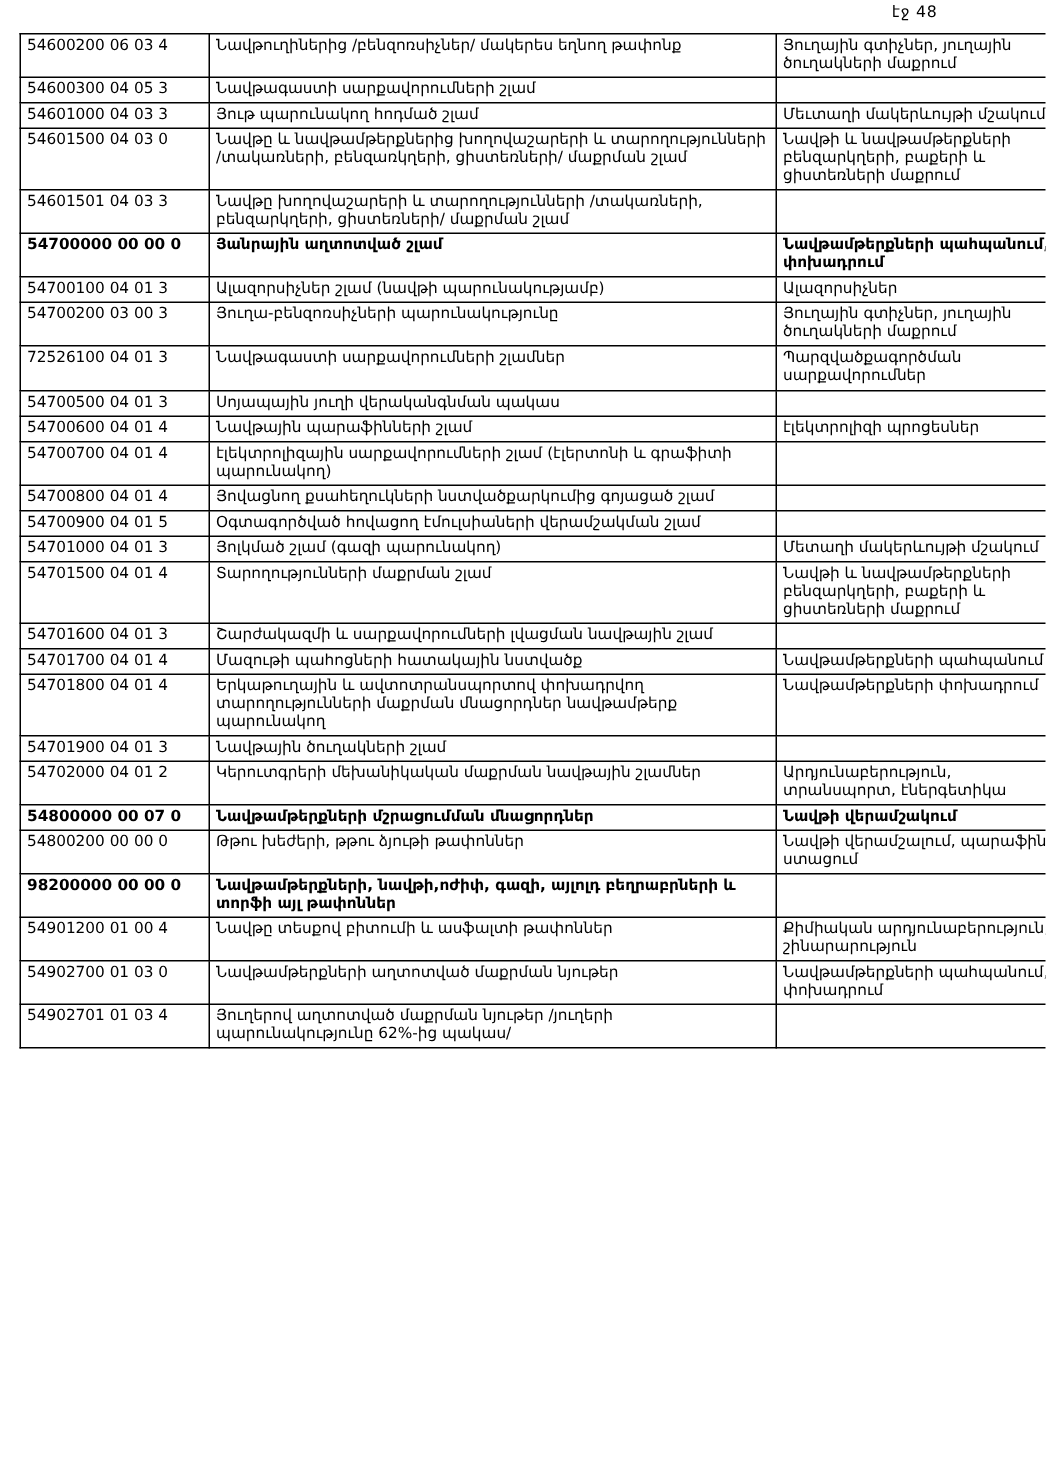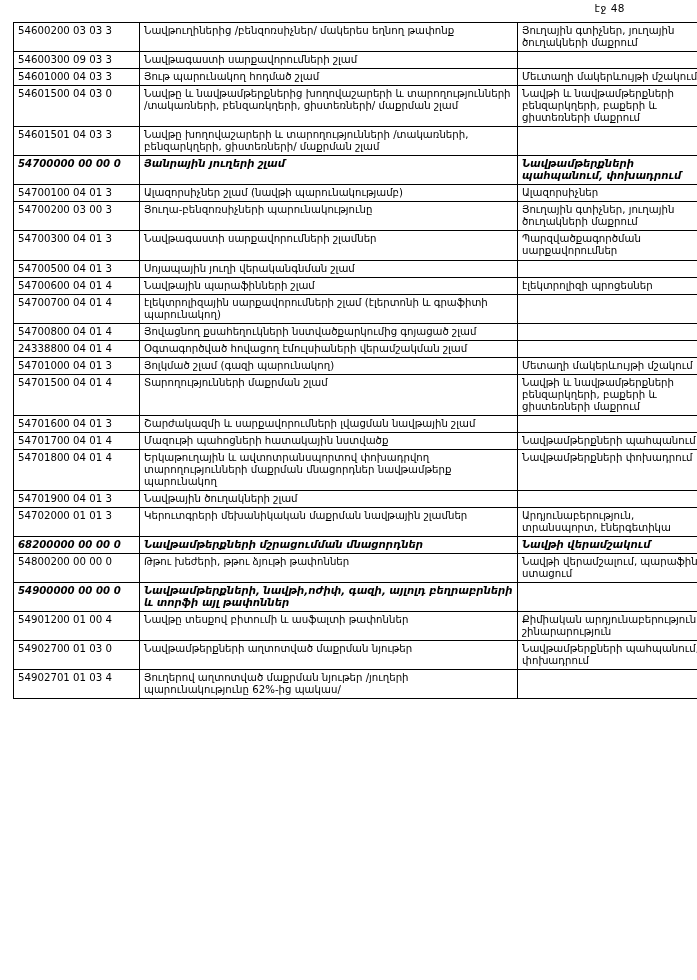--- a/index.html
+++ b/index.html
@@ -45,100 +45,99 @@
     vertical-align: top;
     font-size: 10.2px;
     word-wrap: break-word;
     overflow-wrap: break-word;
     hyphens: none;
   }
   td.c-code { width: 118px; }
   td.c-name { width: 370px; }
   td.c-dept { width: 184px; }
   tr.italic td {
-    font-style: italic;
     font-weight: bold;
   }
 </style>
 </head>
 <body>
 
 <div class="page">
 
   <div class="page-header">էջ 48</div>
 
   <table class="doc-table">
     <tbody>
         <tr>
-          <td class="c-code">54600200 03 03 3</td>
+          <td class="c-code">54600200 06 03 4</td>
           <td class="c-name">Նավթուղիներից /բենզոռսիչներ/ մակերես եղնող թափոնք</td>
           <td class="c-dept">Յուղային գտիչներ, յուղային ծուղակների մաքրում</td>
         </tr>
         <tr>
-          <td class="c-code">54600300 09 03 3</td>
+          <td class="c-code">54600300 04 05 3</td>
           <td class="c-name">Նավթագաստի սարքավորումների շլամ</td>
           <td class="c-dept"></td>
         </tr>
         <tr>
           <td class="c-code">54601000 04 03 3</td>
           <td class="c-name">Յութ պարունակող հոդմած շլամ</td>
           <td class="c-dept">Մեւտաղի մակերևույթի մշակում</td>
         </tr>
         <tr>
           <td class="c-code">54601500 04 03 0</td>
           <td class="c-name">Նավթը և նավթամթերքներից խողովաշարերի և տարողությունների /տակառների, բենզառկղերի, ցիստեռների/ մաքրման շլամ</td>
           <td class="c-dept">Նավթի և նավթամթերքների բենզարկղերի, բաքերի և ցիստեռների մաքրում</td>
         </tr>
         <tr>
           <td class="c-code">54601501 04 03 3</td>
           <td class="c-name">Նավթը խողովաշարերի և տարողությունների /տակառների, բենզարկղերի, ցիստեռների/ մաքրման շլամ</td>
           <td class="c-dept"></td>
         </tr>
         <tr class="italic">
           <td class="c-code">54700000 00 00 0</td>
-          <td class="c-name">Յանրային յուղերի շլամ</td>
+          <td class="c-name">Յանրային աղտոտված շլամ</td>
           <td class="c-dept">Նավթամթերքների պահպանում, փոխադրում</td>
         </tr>
         <tr>
           <td class="c-code">54700100 04 01 3</td>
           <td class="c-name">Ալազորսիչներ շլամ (նավթի պարունակությամբ)</td>
           <td class="c-dept">Ալազորսիչներ</td>
         </tr>
         <tr>
           <td class="c-code">54700200 03 00 3</td>
           <td class="c-name">Յուղա-բենզոռսիչների պարունակությունը</td>
           <td class="c-dept">Յուղային գտիչներ, յուղային ծուղակների մաքրում</td>
         </tr>
         <tr>
-          <td class="c-code">54700300 04 01 3</td>
+          <td class="c-code">72526100 04 01 3</td>
           <td class="c-name">Նավթագաստի սարքավորումների շլամներ</td>
           <td class="c-dept">Պարզվածքագործման սարքավորումներ</td>
         </tr>
         <tr>
           <td class="c-code">54700500 04 01 3</td>
-          <td class="c-name">Սոյապային յուղի վերականգնման շլամ</td>
+          <td class="c-name">Սոյապային յուղի վերականգնման պակաս</td>
           <td class="c-dept"></td>
         </tr>
         <tr>
           <td class="c-code">54700600 04 01 4</td>
           <td class="c-name">Նավթային պարաֆինների շլամ</td>
           <td class="c-dept">էլեկտրոլիզի պրոցեսներ</td>
         </tr>
         <tr>
           <td class="c-code">54700700 04 01 4</td>
           <td class="c-name">էլեկտրոլիզային սարքավորումների շլամ (էլերտոնի և գրաֆիտի պարունակող)</td>
           <td class="c-dept"></td>
         </tr>
         <tr>
           <td class="c-code">54700800 04 01 4</td>
           <td class="c-name">Յովացնող  քսահեղուկների նստվածքարկումից գոյացած շլամ</td>
           <td class="c-dept"></td>
         </tr>
         <tr>
-          <td class="c-code">24338800 04 01 4</td>
+          <td class="c-code">54700900 04 01 5</td>
           <td class="c-name">Օգտագործված հովացող էմուլսիաների վերամշակման շլամ</td>
           <td class="c-dept"></td>
         </tr>
         <tr>
           <td class="c-code">54701000 04 01 3</td>
           <td class="c-name">Յոլկմած շլամ (գազի պարունակող)</td>
           <td class="c-dept">Մետաղի մակերևույթի մշակում</td>
         </tr>
         <tr>
           <td class="c-code">54701500 04 01 4</td>
@@ -159,36 +158,36 @@
           <td class="c-code">54701800 04 01 4</td>
           <td class="c-name">Երկաթուղային և ավտոտրանսպորտով փոխադրվող տարողությունների մաքրման մնացորդներ նավթամթերք պարունակող</td>
           <td class="c-dept">Նավթամթերքների փոխադրում</td>
         </tr>
         <tr>
           <td class="c-code">54701900 04 01 3</td>
           <td class="c-name">Նավթային  ծուղակների շլամ</td>
           <td class="c-dept"></td>
         </tr>
         <tr>
-          <td class="c-code">54702000 01 01 3</td>
+          <td class="c-code">54702000 04 01 2</td>
           <td class="c-name">Կերուտգրերի մեխանիկական մաքրման նավթային շլամներ</td>
           <td class="c-dept">Արդյունաբերություն, տրանսպորտ, էներգետիկա</td>
         </tr>
         <tr class="italic">
-          <td class="c-code">68200000 00 00 0</td>
+          <td class="c-code">54800000 00 07 0</td>
           <td class="c-name">Նավթամթերքների մշրացումման մնացորդներ</td>
           <td class="c-dept">Նավթի վերամշակում</td>
         </tr>
         <tr>
           <td class="c-code">54800200 00 00 0</td>
           <td class="c-name">Թթու խեժերի, թթու ձյութի թափոններ</td>
           <td class="c-dept">Նավթի վերամշալում, պարաֆինի ստացում</td>
         </tr>
         <tr class="italic">
-          <td class="c-code">54900000 00 00 0</td>
+          <td class="c-code">98200000 00 00 0</td>
           <td class="c-name">Նավթամթերքների, նավթի,ոժիփ, գազի, այլոլդ բեղրաբրների և տորֆի այլ թափոններ</td>
           <td class="c-dept"></td>
         </tr>
         <tr>
           <td class="c-code">54901200 01 00 4</td>
           <td class="c-name">Նավթը տեսքով բիտումի և ասֆալտի թափոններ</td>
           <td class="c-dept">Քիմիական արդյունաբերություն, շինարարություն</td>
         </tr>
         <tr>
           <td class="c-code">54902700 01 03 0</td>

